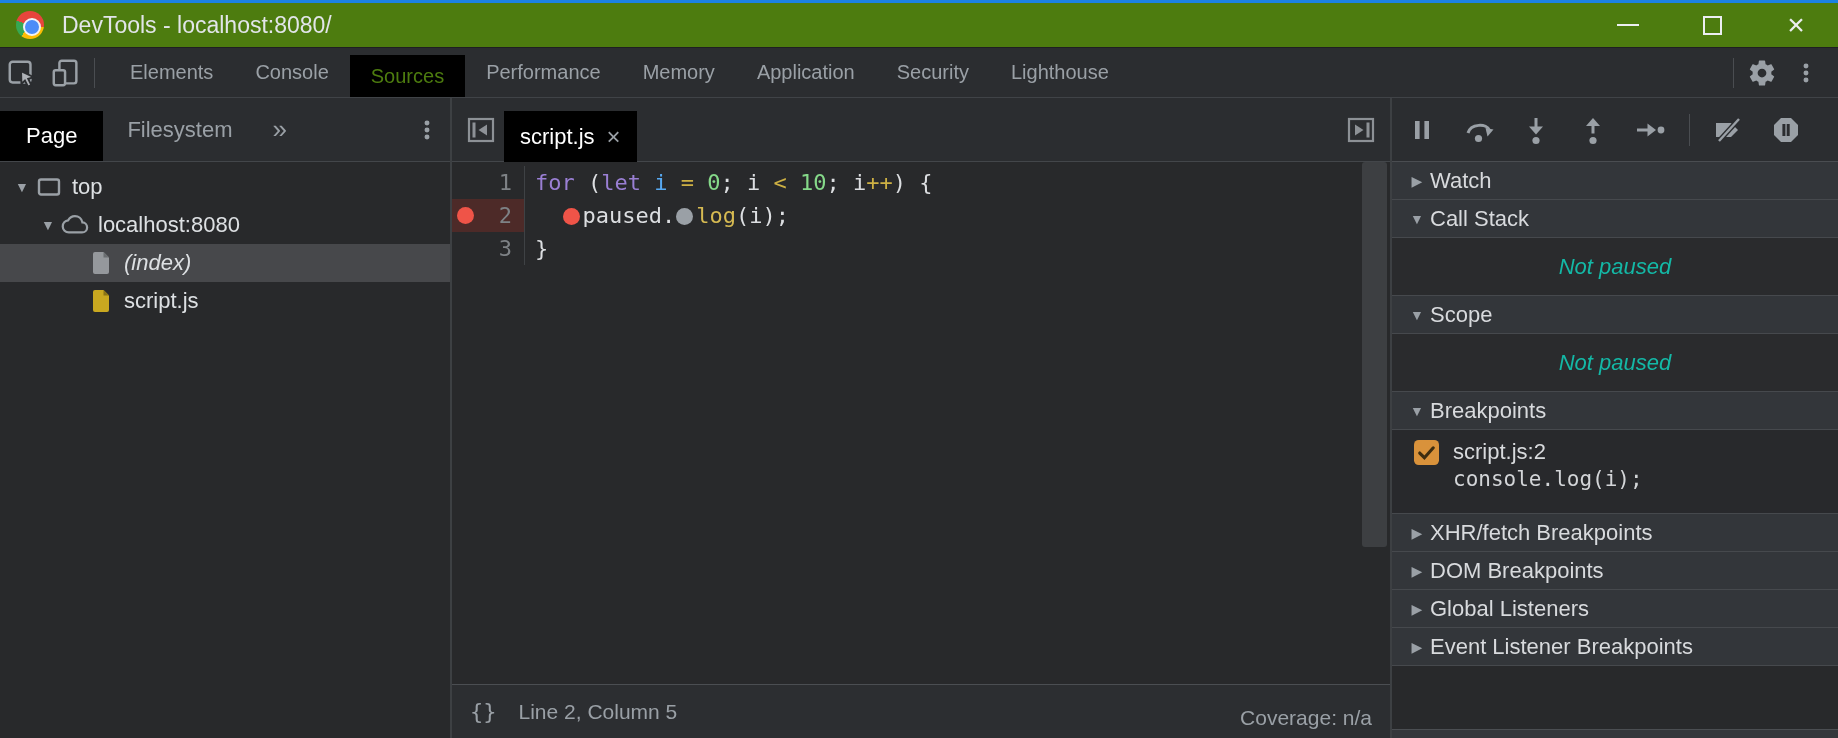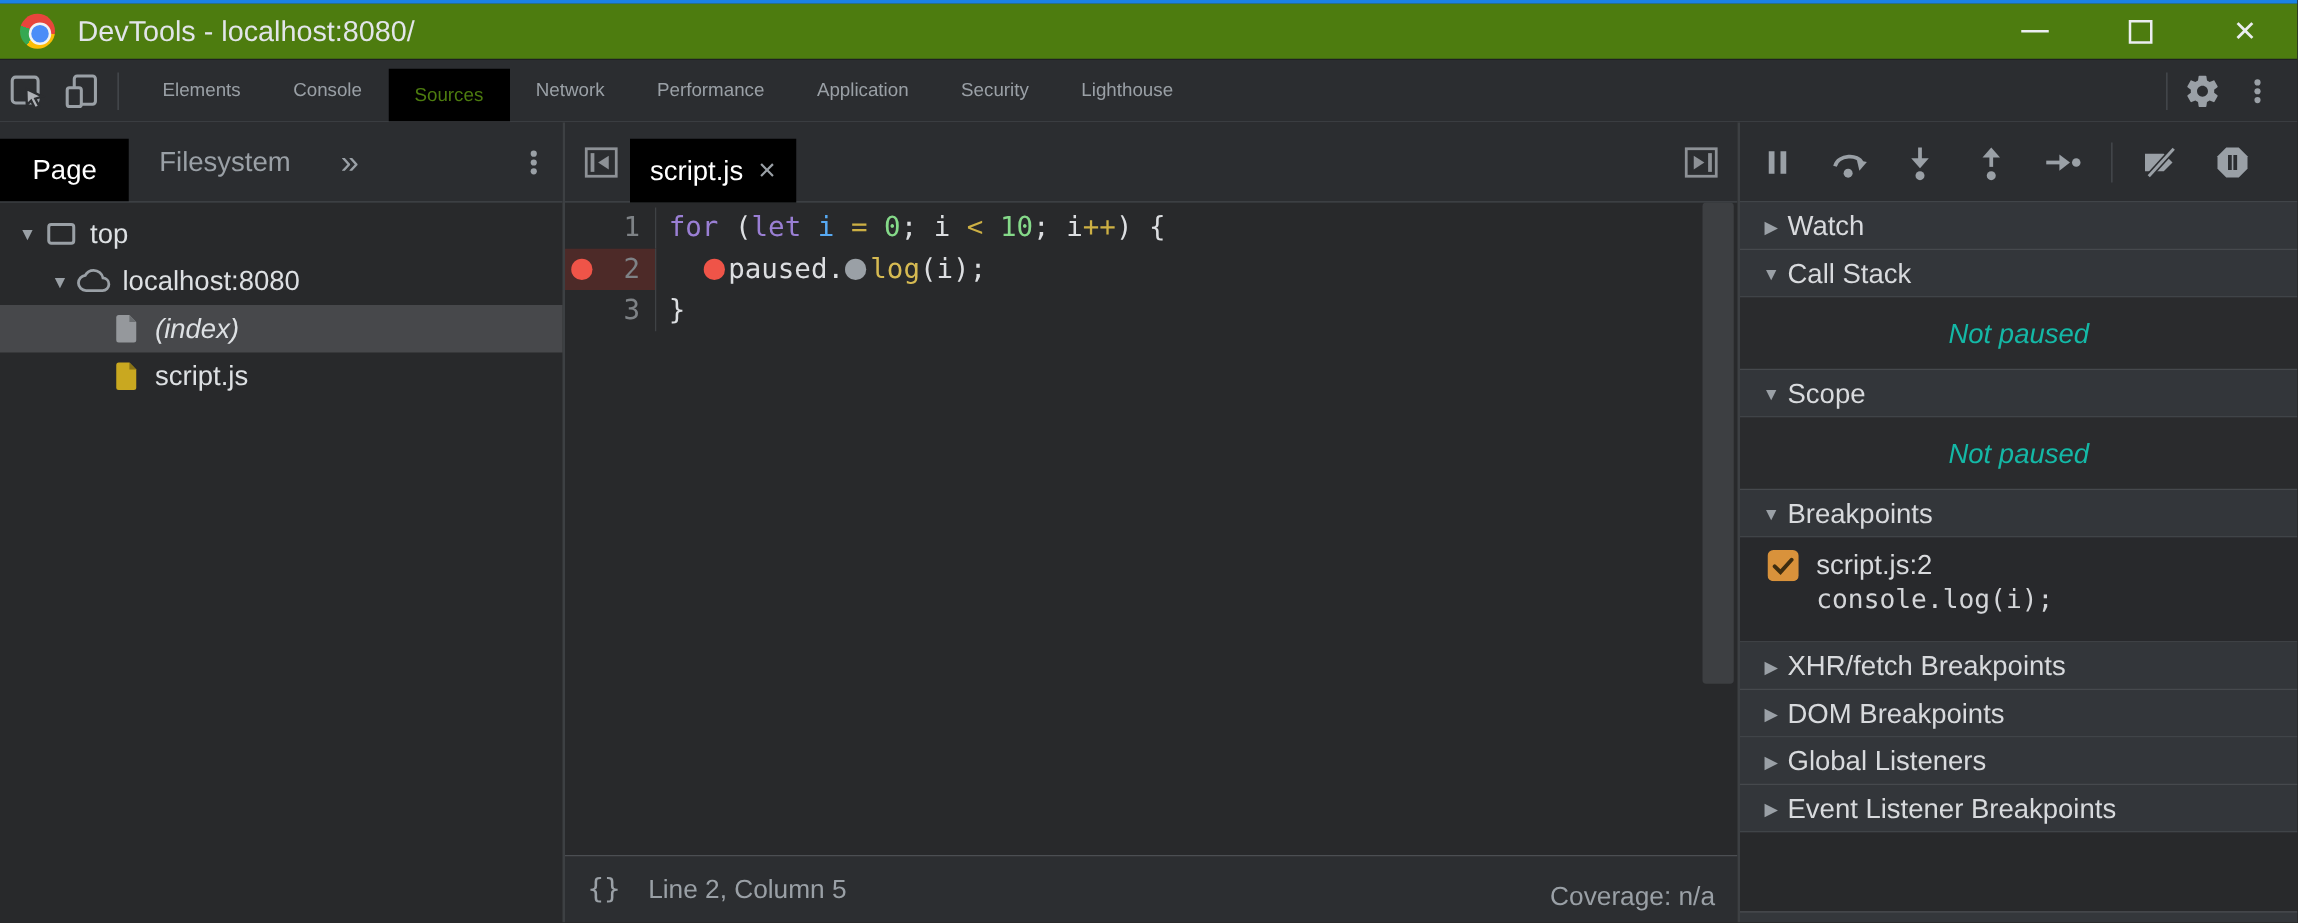--- a/index.html
+++ b/index.html
@@ -31,21 +31,21 @@
   .glyph-max { width:19px; height:19px; border:2px solid #eceef1; }
   .glyph-close { font-size:30px; color:#eceef1; line-height:1; font-weight:300; }
   
   .toolbar {
     height:50px; background:#2b2d30; border-bottom:1px solid #404347;
     display:flex; align-items:stretch;
   }
   .tb-icon { width:44px; display:flex; align-items:center; justify-content:center; }
   .v-sep { width:1px; height:30px; background:#4a4d51; align-self:center; margin:0 6px; }
   .main-tabs { display:flex; align-items:stretch; margin-left:8px; }
-  .main-tab { padding:0 21px; display:flex; align-items:center; font-size:15px; color:#9aa0a6; }
+  .main-tab { padding:0 21px; display:flex; align-items:center; font-size:20px; color:#9aa0a6; }
   .main-tab.selected { background:#000; color:#4d7c0f; margin-top:7px; }
   .tb-right { margin-left:auto; display:flex; align-items:stretch; padding-right:10px; }
   
   .main { display:flex; height:640px; }
   .navigator { width:452px; border-right:2px solid #3d4043; display:flex; flex-direction:column; background:#28292b; }
   .strip {
     height:64px; background:#2b2d30; border-bottom:1px solid #43464a;
     display:flex; align-items:stretch; flex:0 0 auto;
   }
   .nav-tab { padding:0 24px; display:flex; align-items:center; font-size:22px; color:#9aa0a6; }
@@ -144,22 +144,22 @@
     <svg width="32" height="32" viewBox="0 0 34 34">
       <rect x="10" y="4" width="18" height="24" rx="2.5" fill="none" stroke="#9aa0a6" stroke-width="2.6"></rect>
       <rect x="4" y="14" width="12" height="16" rx="2" fill="#2b2d30" stroke="#9aa0a6" stroke-width="2.6"></rect>
     </svg>
   </div>
   <div class="v-sep"></div>
   <div class="main-tabs" id="main-tabs">
       <div class="main-tab">Elements</div>
       <div class="main-tab">Console</div>
       <div class="main-tab selected">Sources</div>
-      <div class="main-tab">Network</div>
       <div class="main-tab">Performance</div>
+      <div class="main-tab">Memory</div>
       <div class="main-tab">Application</div>
       <div class="main-tab">Security</div>
       <div class="main-tab">Lighthouse</div>
     </div>
   <div class="tb-right">
     <div class="v-sep"></div>
     <div class="tb-icon">
       <svg width="30" height="30" viewBox="0 0 24 24">
         <path fill="#9aa0a6" d="M19.43 12.98c.04-.32.07-.64.07-.98s-.03-.66-.07-.98l2.11-1.65c.19-.15.24-.42.12-.64l-2-3.46c-.12-.22-.39-.3-.61-.22l-2.49 1c-.52-.4-1.08-.73-1.69-.98l-.38-2.65C14.46 2.18 14.25 2 14 2h-4c-.25 0-.46.18-.49.42l-.38 2.65c-.61.25-1.17.59-1.69.98l-2.49-1c-.23-.09-.49 0-.61.22l-2 3.46c-.13.22-.07.49.12.64l2.11 1.65c-.04.32-.07.65-.07.98s.03.66.07.98l-2.11 1.65c-.19.15-.24.42-.12.64l2 3.46c.12.22.39.3.61.22l2.49-1c.52.4 1.08.73 1.69.98l.38 2.65c.03.24.24.42.49.42h4c.25 0 .46-.18.49-.42l.38-2.65c.61-.25 1.17-.59 1.69-.98l2.49 1c.23.09.49 0 .61-.22l2-3.46c.12-.22.07-.49-.12-.64l-2.11-1.65zM12 15.5c-1.93 0-3.5-1.57-3.5-3.5s1.57-3.5 3.5-3.5 3.5 1.57 3.5 3.5-1.57 3.5-3.5 3.5z"></path>
       </svg>

